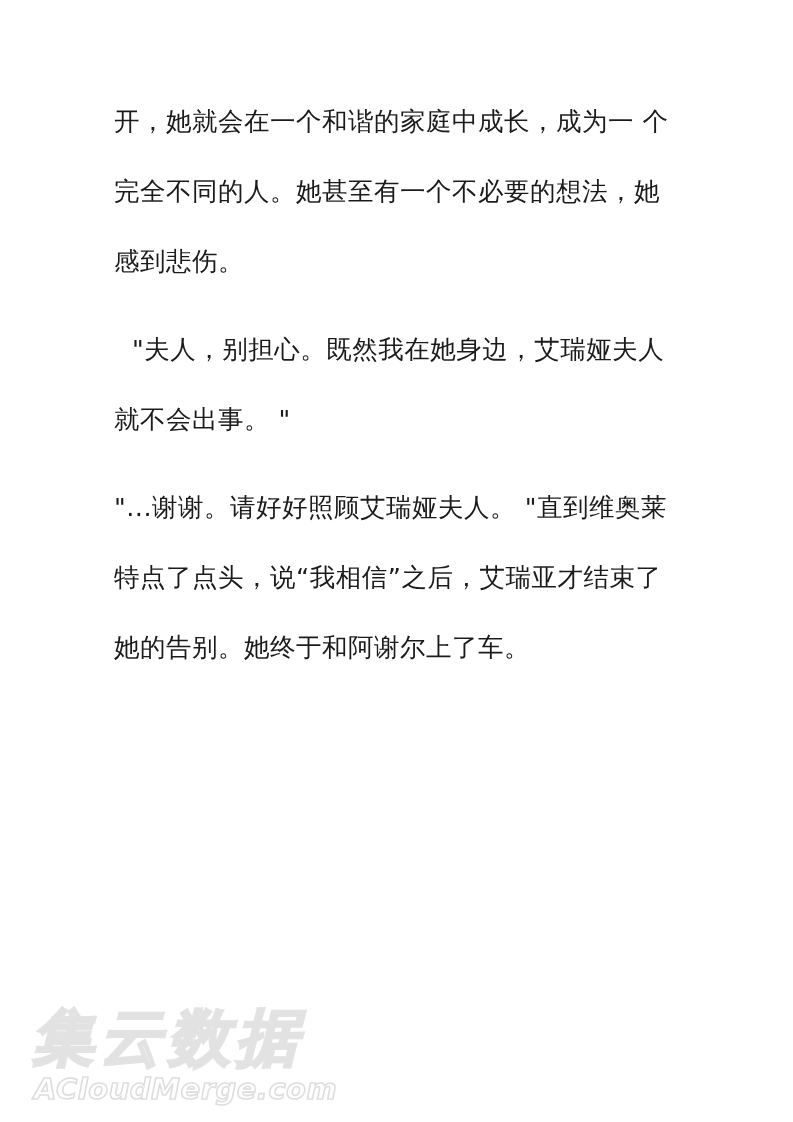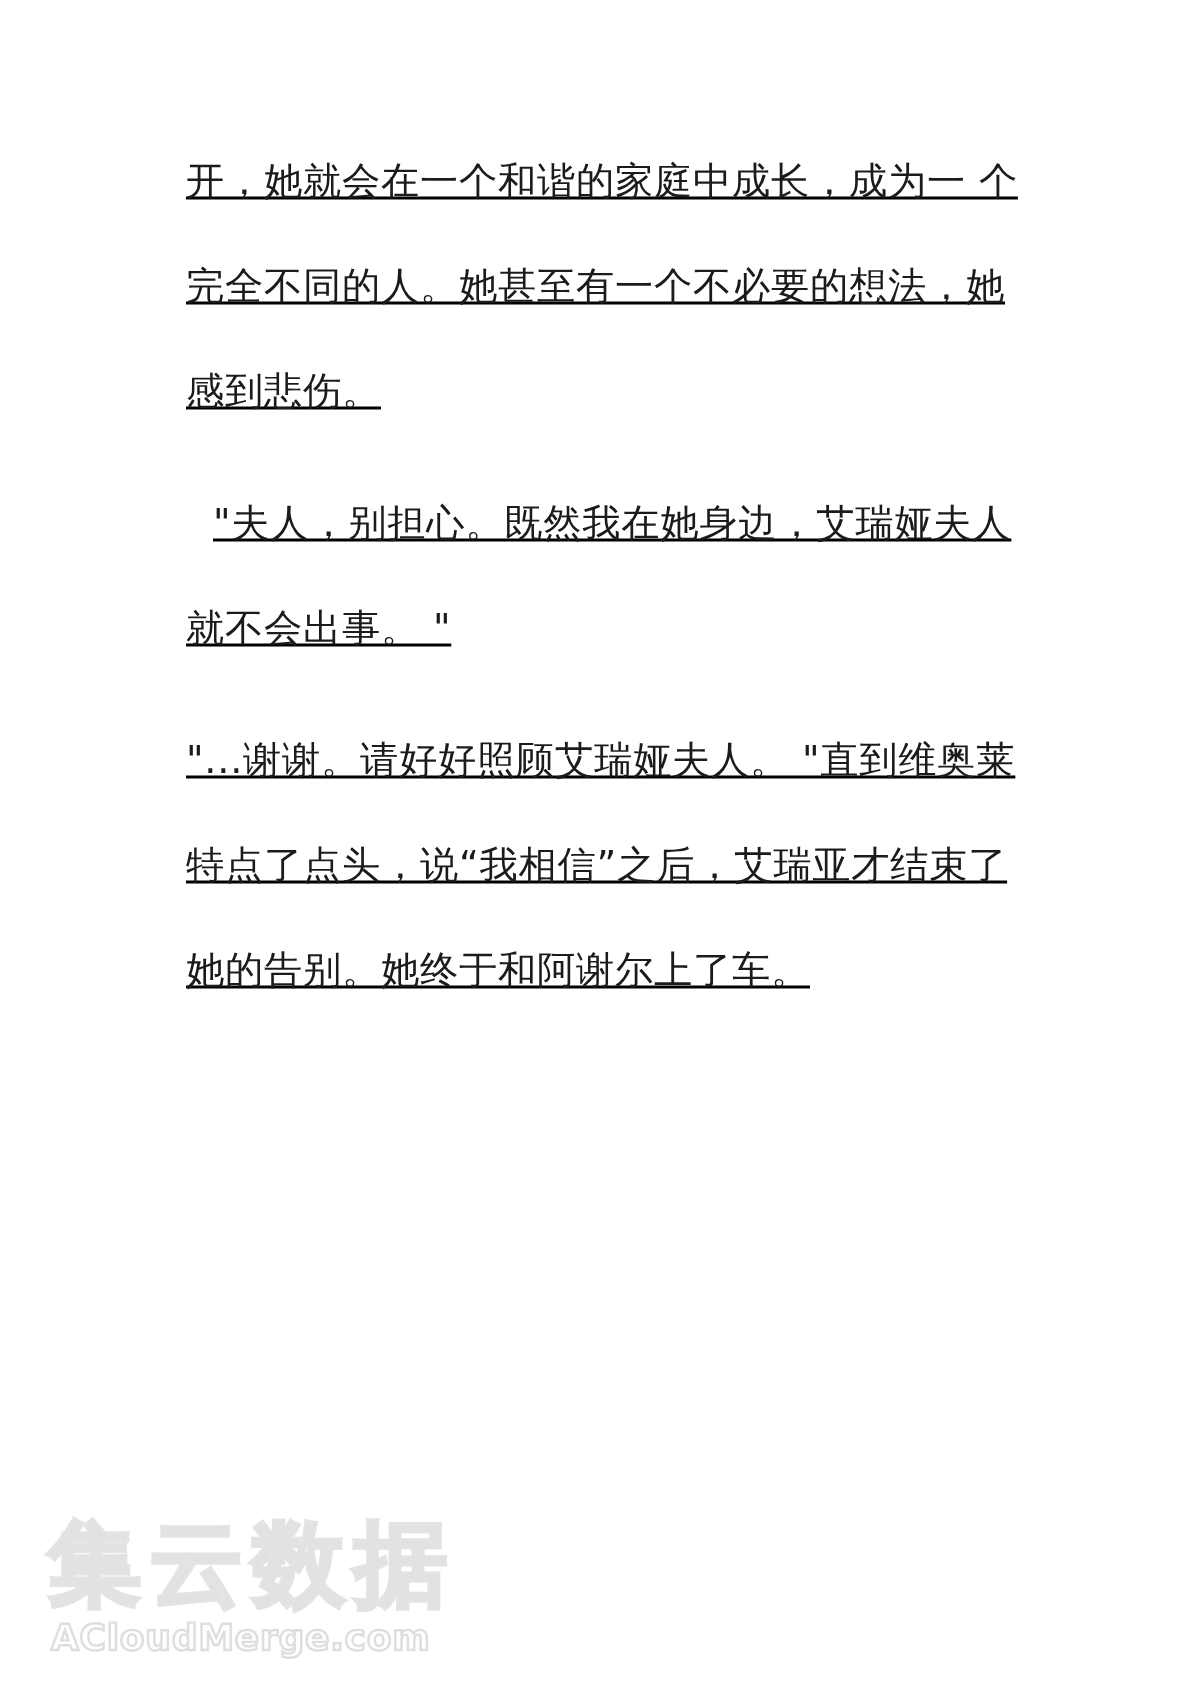--- a/index.html
+++ b/index.html
@@ -16,24 +16,23 @@
   }
 
   .page {
     position: absolute;
     inset: 0;
     background: #ffffff;
   }
 
   .content {
     position: absolute;
-    left: 124px;
+    left: 114px;
     top: 86px;
     width: 560px;
-    text-decoration: underline;
   }
 
   .para {
     margin: 0 0 18px 0;
     font-family: "DejaVu Sans", sans-serif;
     font-size: 25.5px;
     line-height: 70px;
     color: #1b1b1b;
     letter-spacing: 0.5px;
     text-align: left;
@@ -44,41 +43,42 @@
     text-indent: 18px;
   }
 
   .watermark {
     position: absolute;
     left: 18px;
     bottom: 18px;
     width: 380px;
     user-select: none;
     pointer-events: none;
+    font-style: italic;
   }
 
   .watermark-main {
     font-family: "DejaVu Sans", sans-serif;
     font-size: 62px;
     font-weight: bold;
     line-height: 1;
     color: rgba(255,255,255,0.0);
     -webkit-text-stroke: 2.5px rgba(225,225,225,0.95);
     letter-spacing: 6px;
     margin: 0 0 6px 14px;
     text-shadow:
        1px 0 0 rgba(235,235,235,0.6),
       -1px 0 0 rgba(235,235,235,0.6),
        0 1px 0 rgba(235,235,235,0.6),
        0 -1px 0 rgba(235,235,235,0.6);
   }
 
   .watermark-sub {
     font-family: "DejaVu Sans", sans-serif;
-    font-size: 24px;
+    font-size: 29px;
     font-weight: bold;
     line-height: 1;
     color: rgba(255,255,255,0.0);
     -webkit-text-stroke: 1.6px rgba(220,220,220,0.95);
     letter-spacing: 0.5px;
     margin: 0 0 0 16px;
   }
 </style>
 </head>
 <body>

